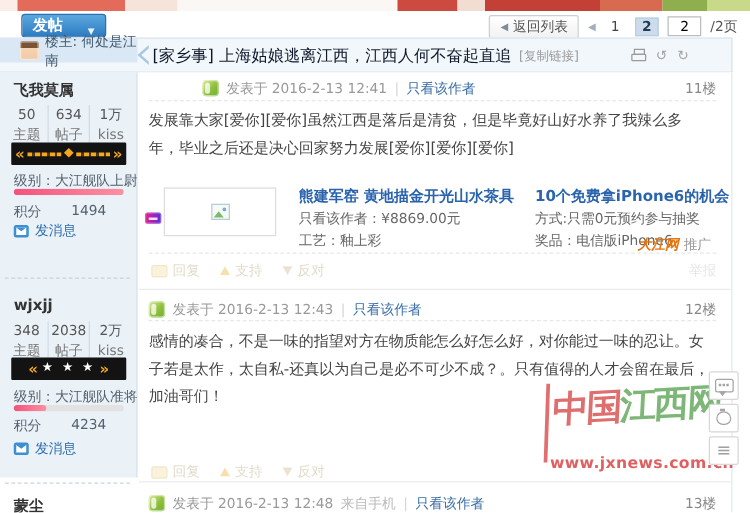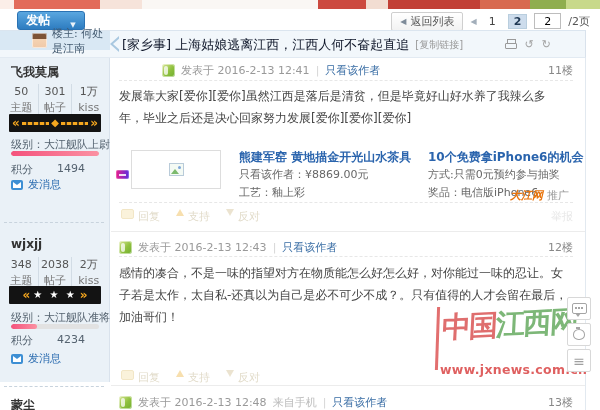--- a/index.html
+++ b/index.html
@@ -27,21 +27,21 @@
   .pg-num{color:#444;padding:1px 5px;cursor:pointer;}
   .pg-num.active{background:#cddcec;border:1px solid #b9cede;color:#223a55;font-weight:bold;padding:0 5px;}
   .pg-input{width:25px;height:14px;border:1px solid #bdbdbd;font-size:11px;text-align:center;padding:0;
     font-family:"DejaVu Sans","Liberation Sans",sans-serif;}
   .pg-total{color:#555;}
 
   
   .thread-header{position:absolute;left:0;top:30px;width:586px;height:28px;background:#f2f7fb;box-sizing:border-box;
     border-top:1px solid #dbe5ef;border-bottom:1px solid #e2eaf2;border-right:1px solid #d9e2ec;}
   .owner-cell{position:absolute;left:0;top:0;width:110px;height:19px;background:#d9e8f4;display:flex;align-items:center;
-    gap:5px;padding-left:32px;box-sizing:border-box;color:#41586e;font-size:11px;cursor:pointer;}
+    gap:5px;padding-left:16px;box-sizing:border-box;color:#41586e;font-size:11px;cursor:pointer;}
   .owner-notch-out{position:absolute;right:-9px;top:5px;width:0;height:0;border-top:8px solid transparent;
     border-bottom:8px solid transparent;border-right:9px solid #a9c8e0;}
   .owner-notch-in{position:absolute;right:-11px;top:6px;width:0;height:0;border-top:7px solid transparent;
     border-bottom:7px solid transparent;border-right:8px solid #f2f7fb;}
   .avatar{width:15px;height:15px;border-radius:2px;flex:0 0 15px;
     background:linear-gradient(180deg,#7d5336 0%,#7d5336 38%,#f5d3b3 38%,#f0c9a8 100%);
     box-shadow:inset 0 0 0 1px rgba(255,255,255,.55);}
   .thread-title-wrap{position:absolute;left:122px;top:0;height:27px;display:flex;align-items:center;gap:6px;white-space:nowrap;}
   .thread-title{font-weight:normal;font-size:13px;color:#0f172a;}
   .copy-link{font-size:10px;color:#999;cursor:pointer;}
@@ -102,21 +102,21 @@
   .broken-img:after{content:"";position:absolute;left:1px;bottom:1px;width:0;height:0;
     border-left:4px solid transparent;border-right:4px solid transparent;border-bottom:5px solid #7cba6d;}
   .ad-col{position:absolute;top:92px;font-size:11px;color:#666;}
   .ad-col div{margin-bottom:4px;line-height:1.2;white-space:nowrap;}
   .ad-title{font-size:12px;font-weight:bold;color:#2a64ad;cursor:pointer;}
   .sponsor{position:absolute;right:16px;top:130px;font-size:11px;color:#999;display:flex;gap:4px;align-items:center;}
   .sponsor-logo{font-weight:bold;font-style:italic;color:#e8740c;}
 
   
   .p-actions{position:absolute;left:10px;right:12px;display:flex;align-items:center;gap:16px;font-size:11px;opacity:.5;}
-  .act{display:flex;gap:4px;color:#c4b globalization;color:#c3b793;cursor:pointer;}
+  .act{display:flex;align-items:center;gap:4px;color:#c4b globalization;color:#c3b793;cursor:pointer;}
   .act-reply-icon{width:11px;height:8px;background:#f7e7b8;border:1px solid #e6cf8f;border-radius:2px;}
   .act-up{width:0;height:0;border-left:4px solid transparent;border-right:4px solid transparent;border-bottom:7px solid #f0c060;}
   .act-down{width:0;height:0;border-left:4px solid transparent;border-right:4px solid transparent;border-top:7px solid #d9c9a2;}
   .report{margin-left:auto;color:#cfcfcf;cursor:pointer;}
   .post-sep{position:absolute;left:0;right:0;border-top:1px solid #ececec;}
 
   
   .watermark{position:absolute;left:424px;top:298px;width:172px;height:92px;pointer-events:none;z-index:30;opacity:.93;}
   .wm-bar{position:absolute;left:12px;top:9px;width:3px;height:63px;background:#e06565;transform:rotate(2deg);}
   .wm-text{position:absolute;left:18px;top:9px;font-family:"DejaVu Serif","Liberation Serif",serif;font-weight:bold;
@@ -193,21 +193,21 @@
 
   <div class="sidebar">
 
     <div class="sb-name" style="top:6px;">飞我莫属</div>
     <div class="sb-stats" style="top:26px;">
       <div class="col">
         <div class="val">50</div>
         <div class="lab">主题</div>
       </div>
       <div class="col">
-        <div class="val">301</div>
+        <div class="val">634</div>
         <div class="lab">帖子</div>
       </div>
       <div class="col">
         <div class="val">1万</div>
         <div class="lab">kiss</div>
       </div>
     </div>
     <div class="badge" style="top:56px;">
       <span class="bchev">«</span>
       <span class="bline"></span>

